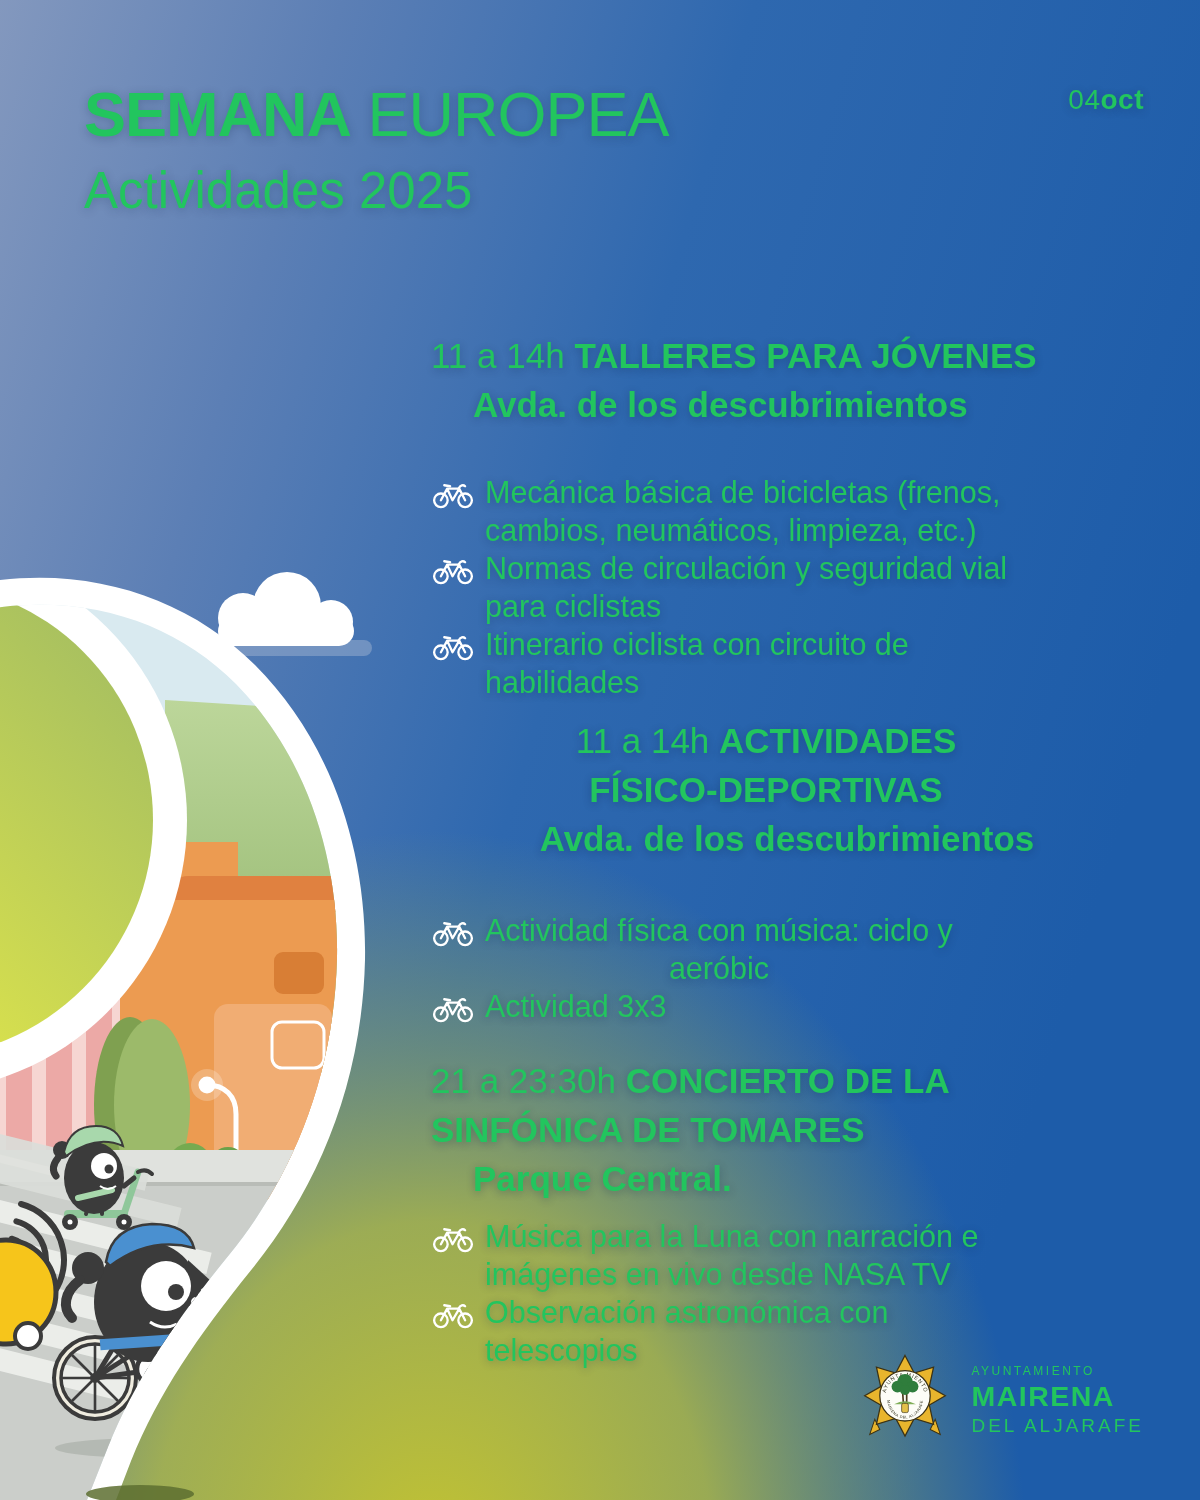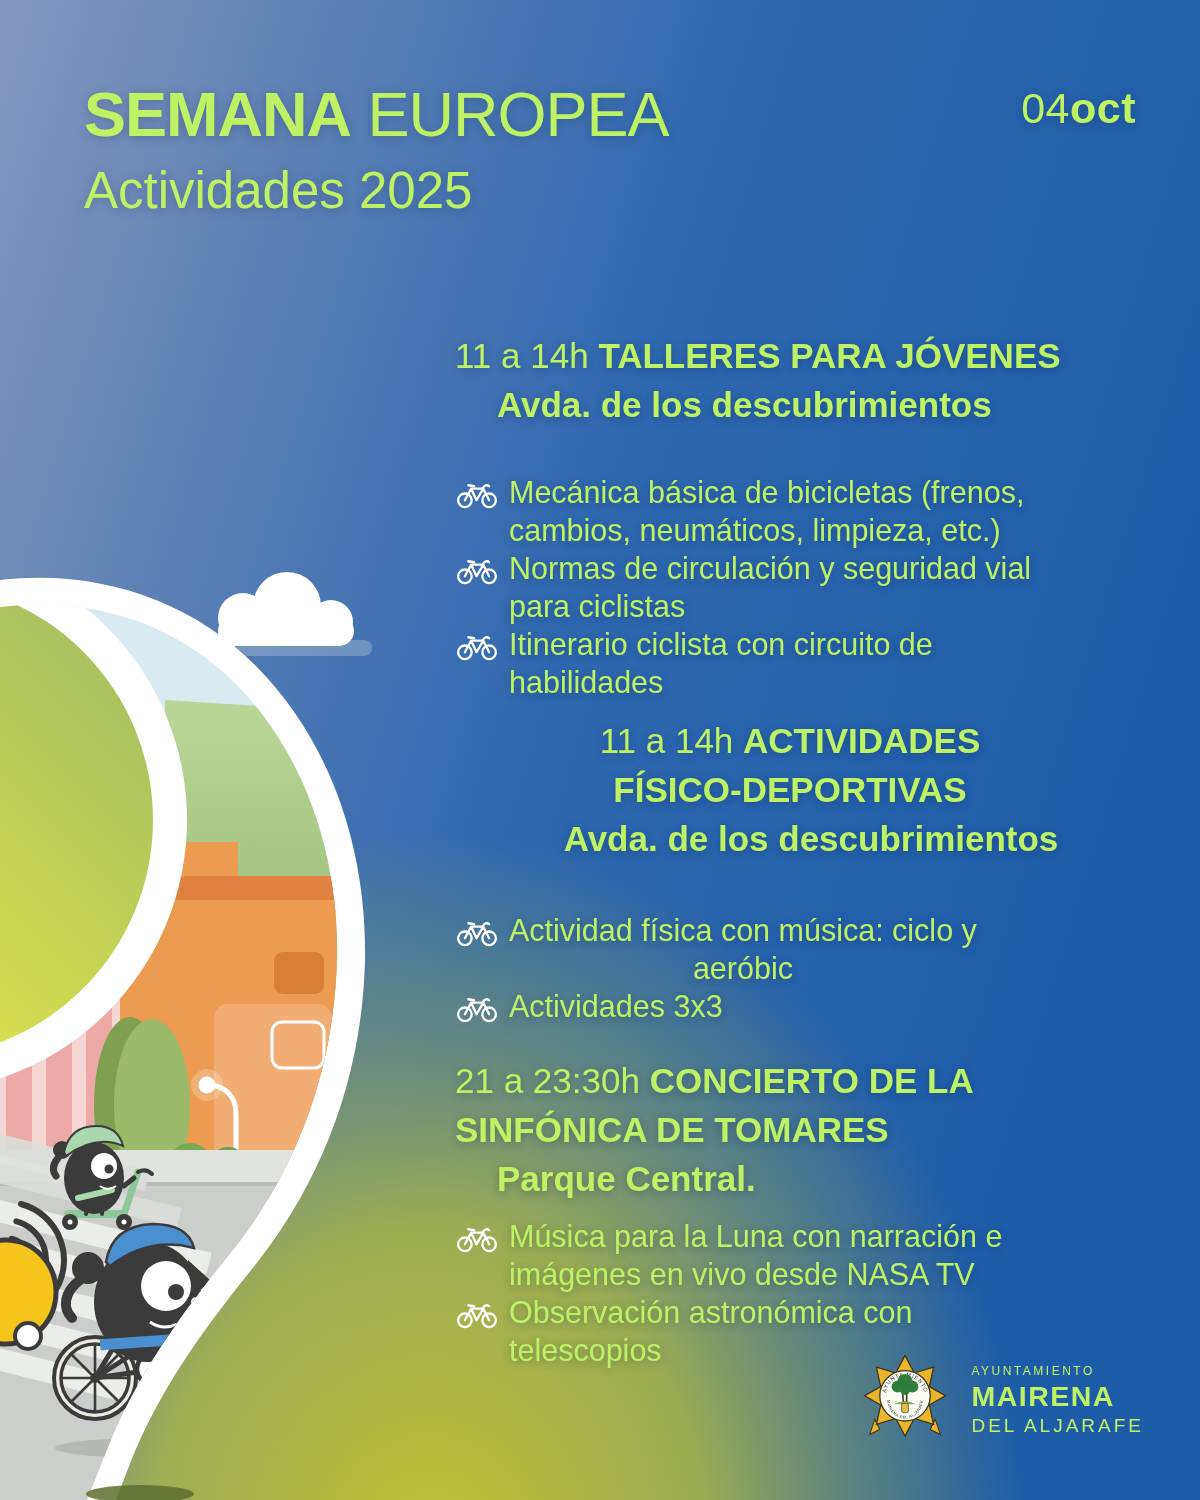--- a/index.html
+++ b/index.html
@@ -1,34 +1,34 @@
 <!DOCTYPE html>
 <html><head>
 <meta charset="utf-8">
 <style>
   html,body{margin:0;padding:0;background:#10335f;}
   .poster{
     position:relative;width:1200px;height:1500px;overflow:hidden;
-    font-family:"Liberation Sans","DejaVu Sans",sans-serif;color:#bef264;
+    font-family:"Liberation Sans","DejaVu Sans",sans-serif;color:#22c55e;
     margin:0 auto;
   }
   .bg{position:absolute;inset:0;width:1200px;height:1500px;display:block;}
   .abs{position:absolute;}
   
   .title{left:84px;top:82px;line-height:64px;letter-spacing:-1px;}
   .title .row{font-size:63px;white-space:nowrap;text-shadow:0 2px 10px rgba(15,35,75,.25);}
   .w-bold{font-weight:700;}
   .w-light{font-weight:400;}
   .subtitle{font-size:51px;font-weight:400;letter-spacing:0;margin-top:13px;
     text-shadow:0 2px 10px rgba(15,35,75,.25);}
   
-  .date{right:64px;top:84px;font-size:43px;letter-spacing:.5px;text-shadow:0 2px 8px rgba(15,35,75,.3);}
+  .date{right:56px;top:84px;font-size:28px;letter-spacing:.5px;text-shadow:0 2px 8px rgba(15,35,75,.3);}
   .date .m{font-weight:700;}
   
-  .event{left:455px;width:670px;text-shadow:0 2px 9px rgba(12,35,75,.32);}
+  .event{left:431px;width:670px;text-shadow:0 2px 9px rgba(12,35,75,.32);}
   .ev-head{margin:0;font-size:35px;font-weight:400;line-height:49px;}
   .ev-head .strong{font-weight:700;}
   .ev-head .loc{display:block;font-weight:700;padding-left:42px;}
   .ev-head .l2{display:block;font-weight:700;}
   .event-1{top:331px;}
   .event-2{top:716px;text-align:center;}
   .event-3{top:1056px;}
   .items{display:flex;flex-direction:column;}
   .event-1 .items{margin-top:44px;}
   .event-2 .items{margin-top:48px;}
@@ -292,21 +292,21 @@
         <svg class="bike" viewBox="0 0 44 32">
             <use href="#bikeicon"></use>
           </svg>
         <div class="itxt">Actividad física con música: ciclo y
 aeróbic</div>
       </div>
       <div class="item">
         <svg class="bike" viewBox="0 0 44 32">
             <use href="#bikeicon"></use>
           </svg>
-        <div class="itxt">Actividades 3x3</div>
+        <div class="itxt">Actividad 3x3</div>
       </div>
     </div>
   </section>
 
   <section class="abs event event-3">
     <h2 class="ev-head">
       <span class="time">21 a 23:30h</span>
       <span class="strong">CONCIERTO DE LA</span>
       <span class="l2">SINFÓNICA DE TOMARES</span>
       <span class="loc">Parque Central.</span>

